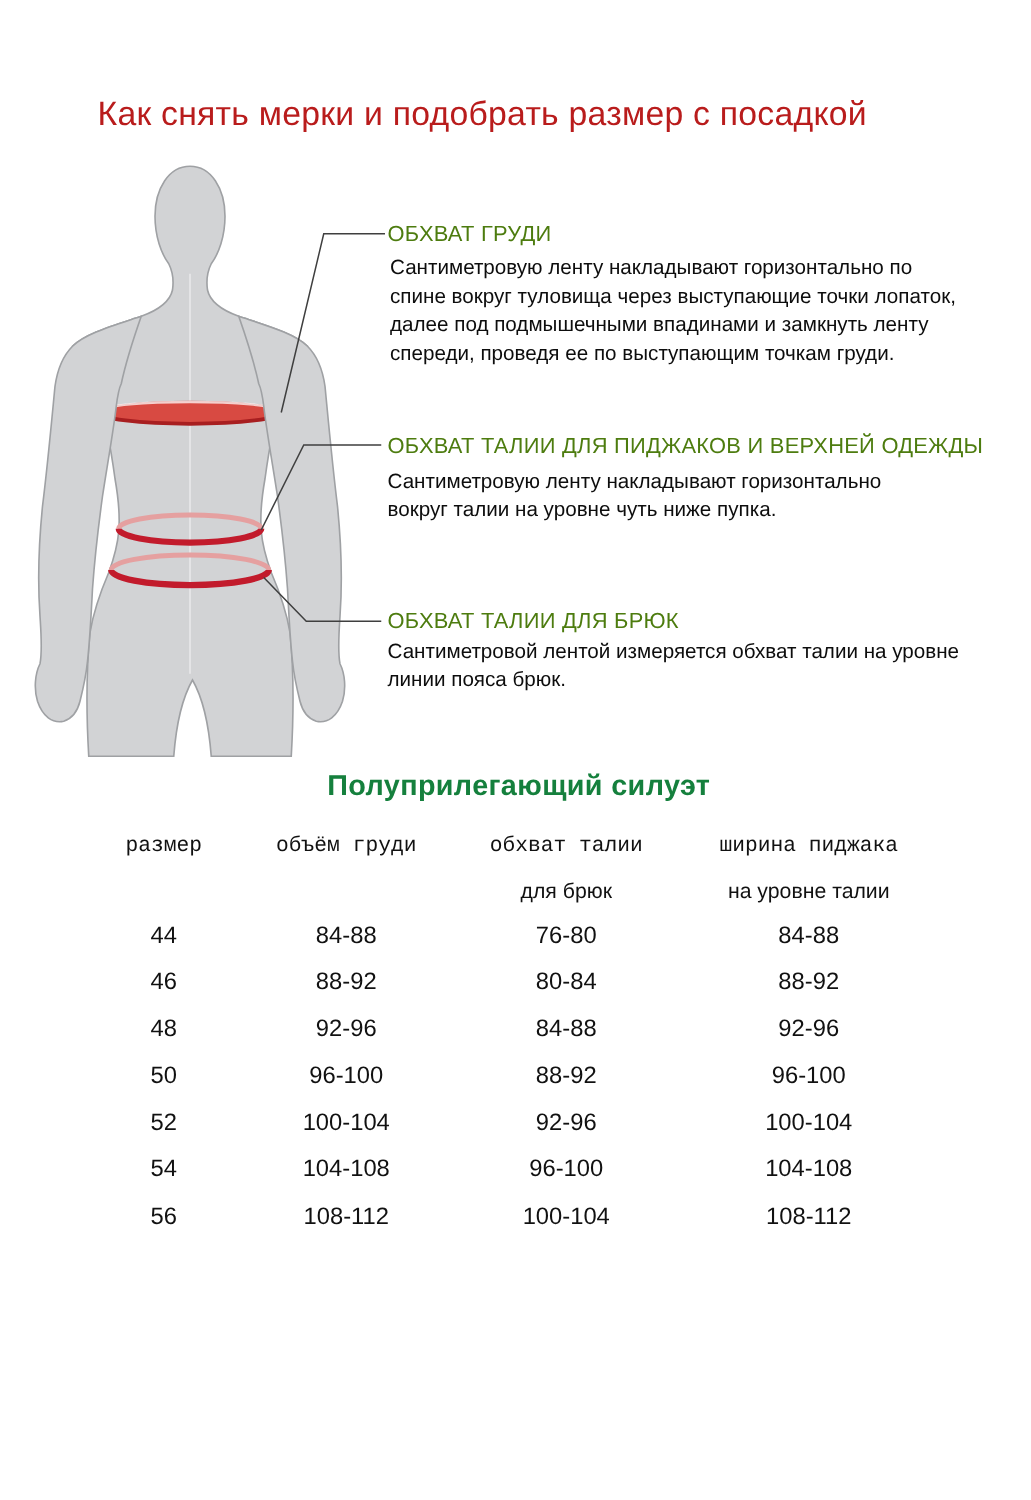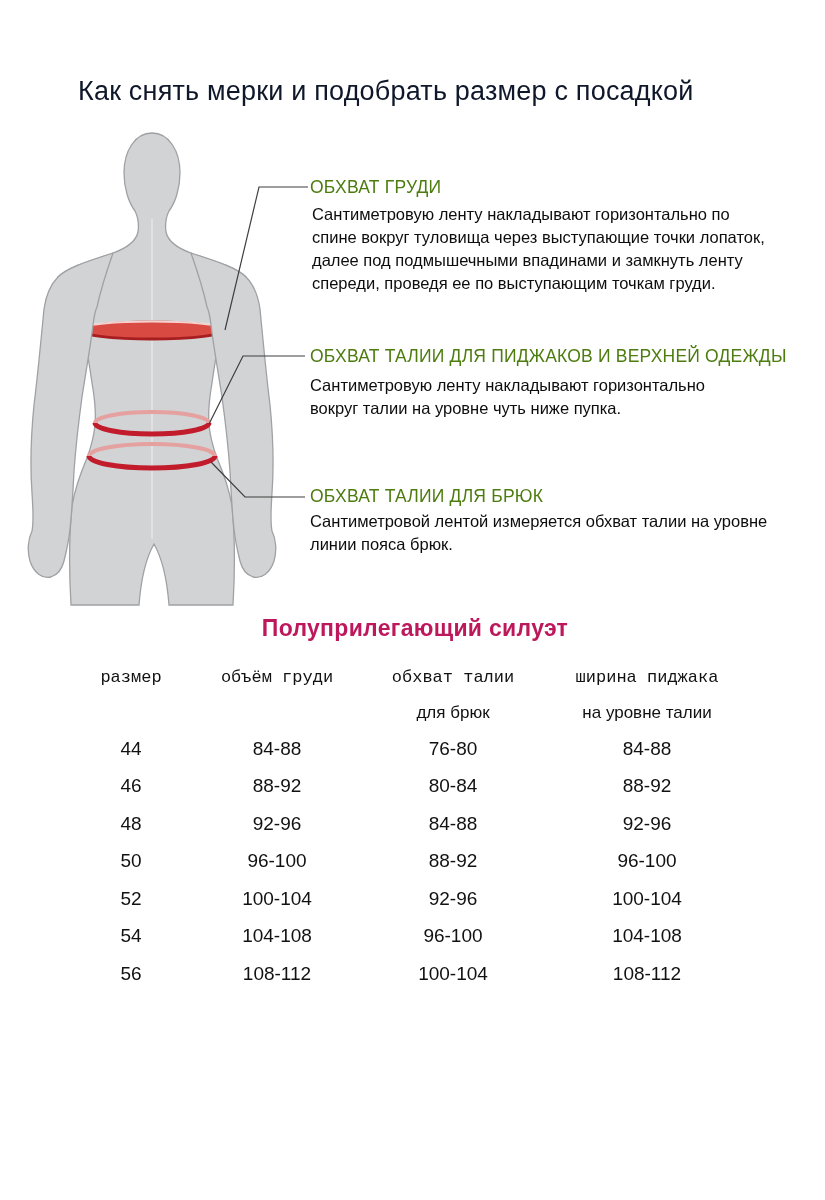--- a/index.html
+++ b/index.html
@@ -6,21 +6,21 @@
   .page{
     position:relative;
     width:825px;height:1200px;
     background:#ffffff;
     font-family:"Liberation Sans", sans-serif;
     color:#111;
     overflow:hidden;
   }
   .page-title{
     position:absolute;left:78px;top:76px;
-    font-size:27px;font-weight:400;color:#0f172a;
+    font-size:27px;font-weight:400;color:#b91c1c;
     letter-spacing:0.2px;white-space:nowrap;
     margin:0;
   }
   .figure-svg{position:absolute;left:20px;top:115px;}
   .sec-heading{
     position:absolute;
     font-size:17.5px;font-weight:400;color:#4d7c0f;
     white-space:nowrap;letter-spacing:0.2px;
   }
   .sec-desc{
@@ -29,21 +29,21 @@
     white-space:pre-line;
   }
   .heading-1{left:310px;top:177px;}
   .desc-1{left:312px;top:203px;width:460px;}
   .heading-2{left:310px;top:346px;}
   .desc-2{left:310px;top:374px;width:440px;}
   .heading-3{left:310px;top:486px;}
   .desc-3{left:310px;top:510px;width:470px;}
   .table-title{
     position:absolute;left:95px;top:615px;width:640px;
-    text-align:center;font-size:23px;font-weight:700;color:#be185d;
+    text-align:center;font-size:23px;font-weight:700;color:#15803d;
     letter-spacing:0.3px;
   }
   .size-table{
     position:absolute;left:72px;top:668px;width:680px;
   }
   .trow{
     display:grid;
     grid-template-columns:118px 174px 178px 210px;
     align-items:center;
   }

